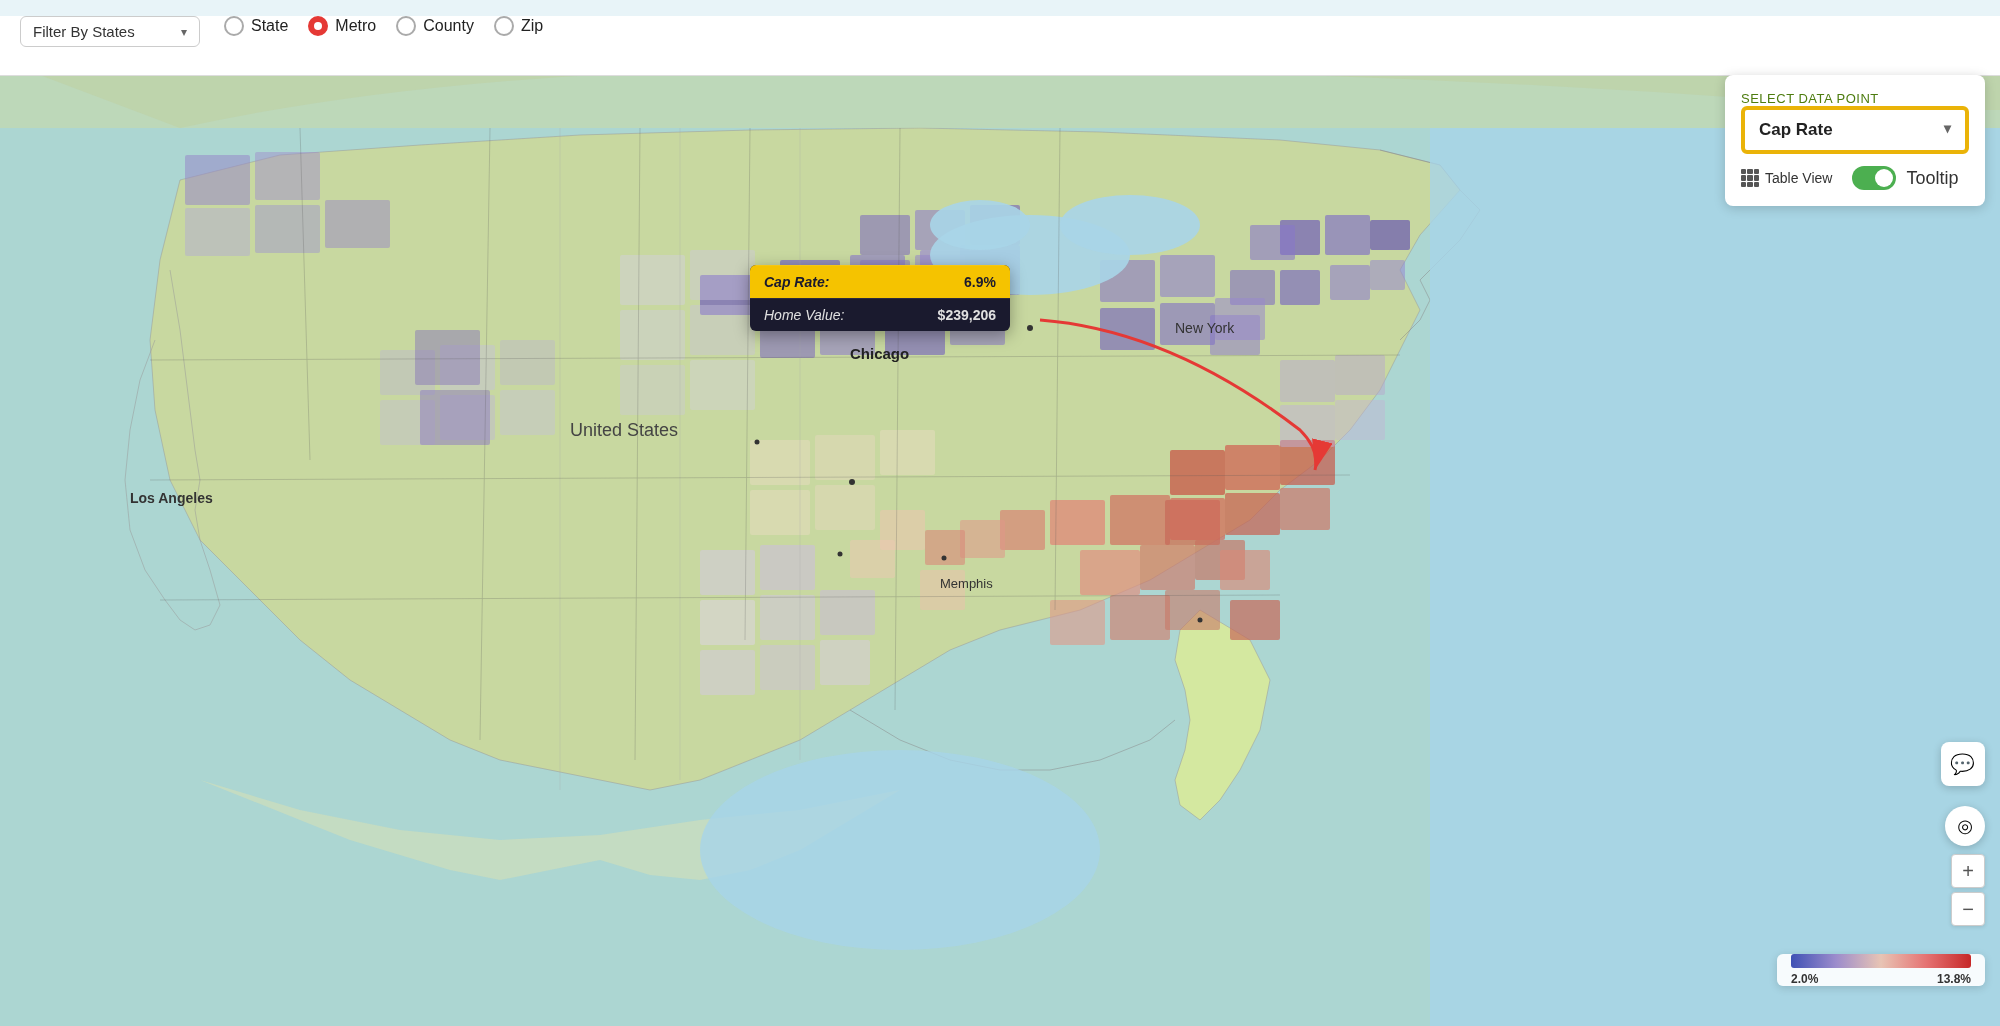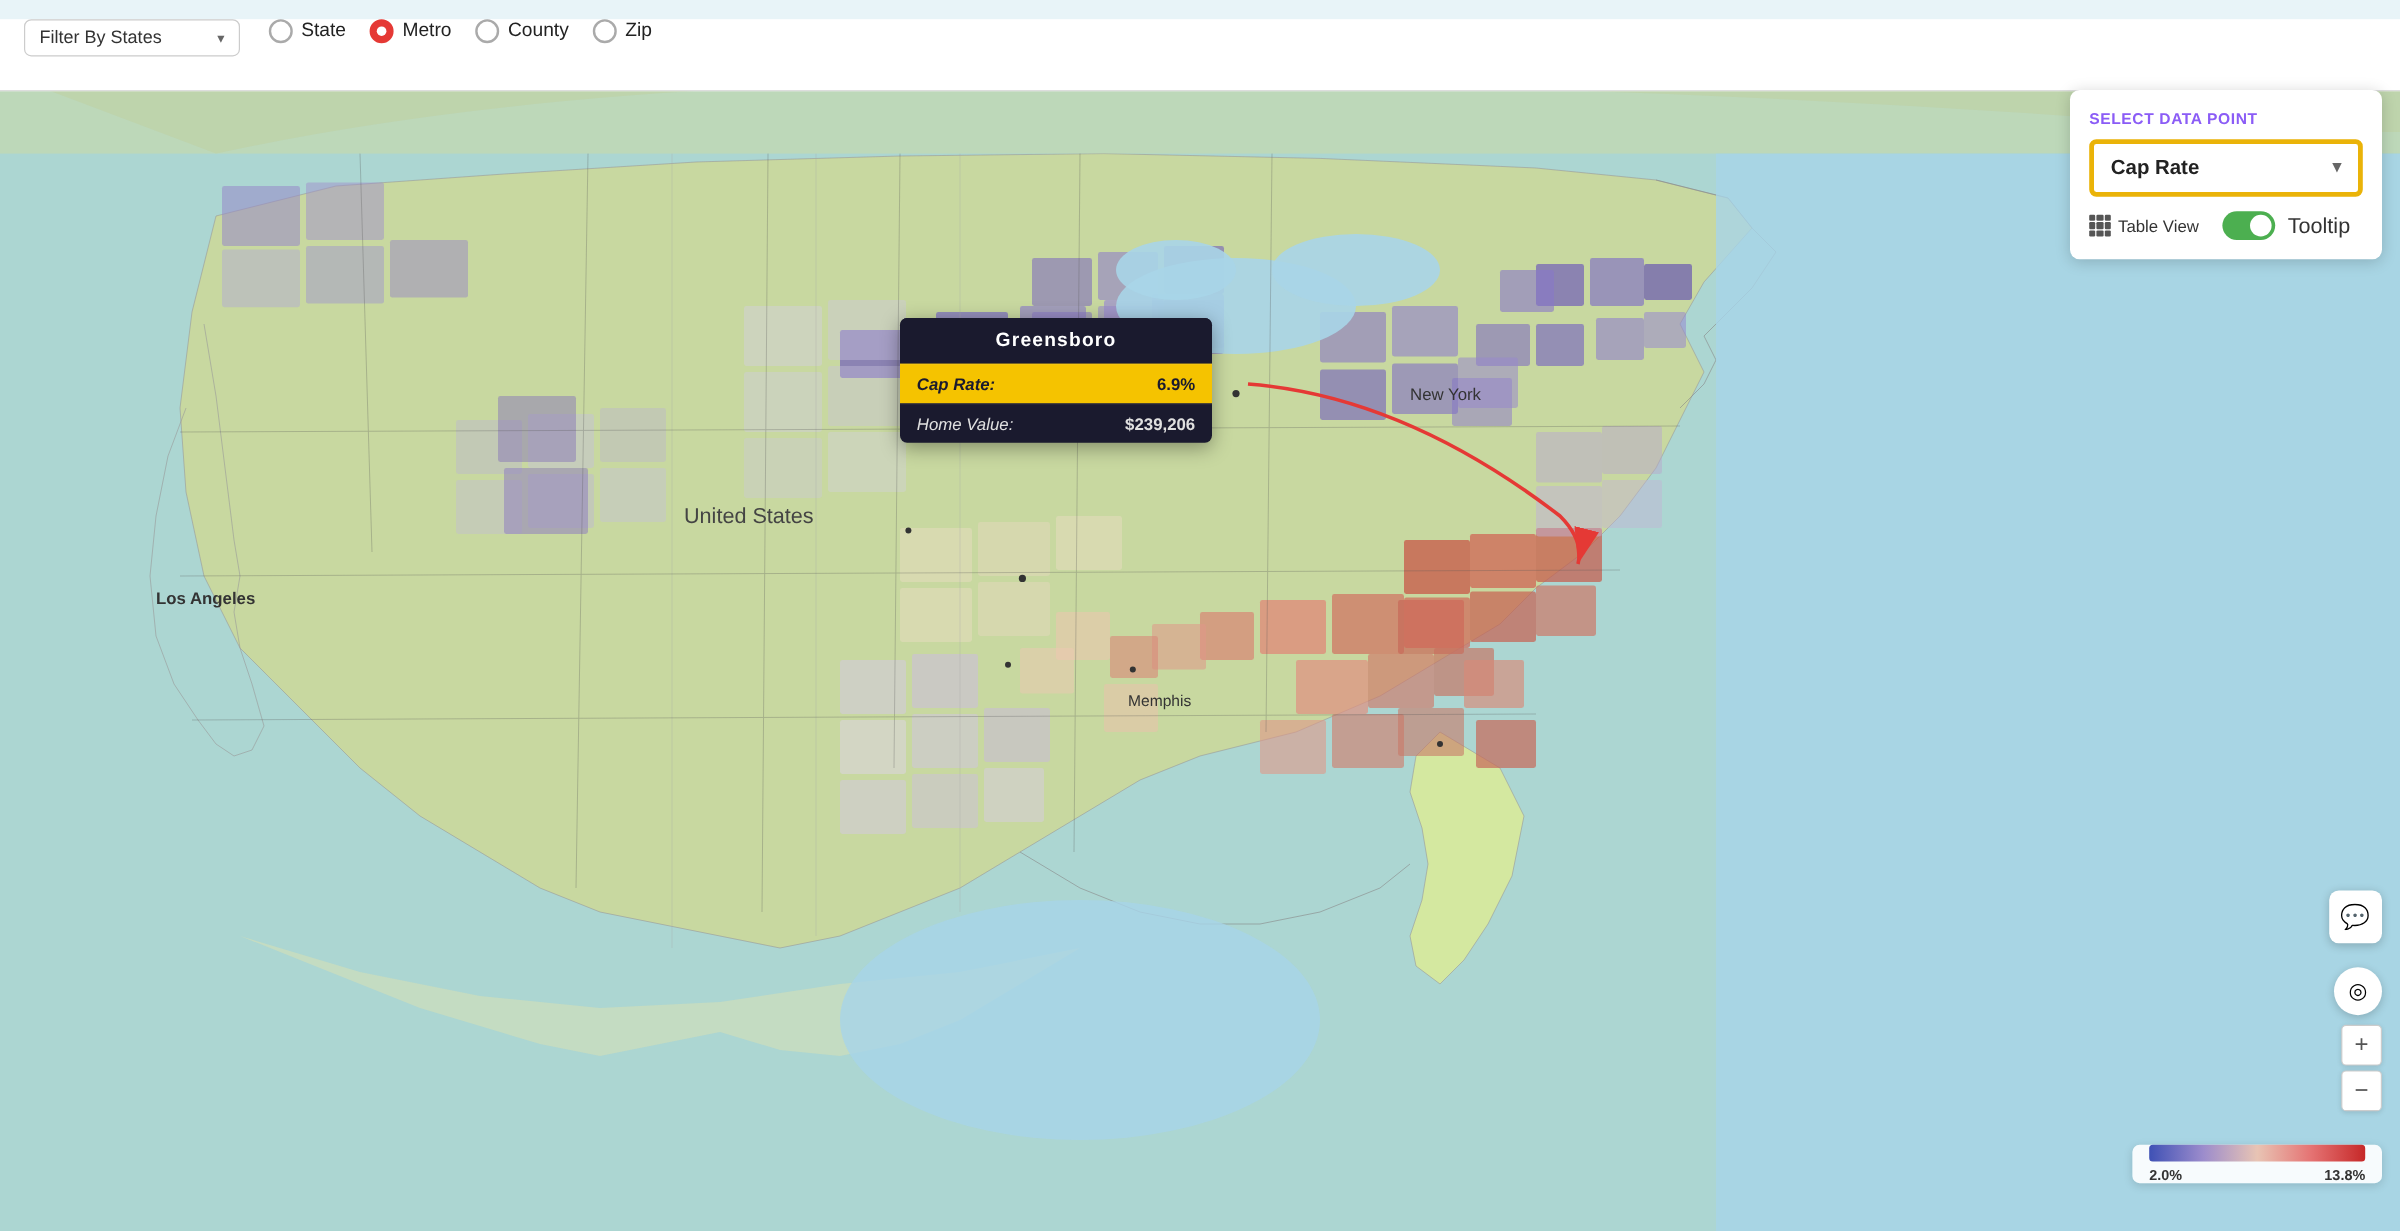--- a/index.html
+++ b/index.html
@@ -90,24 +90,23 @@
       background: #fff;
       border-radius: 8px;
       padding: 16px;
       width: 260px;
       box-shadow: 0 2px 12px rgba(0,0,0,0.18);
       z-index: 200;
     }
 
     #data-panel .select-label {
       font-size: 13px;
-      font-weight: 700;
-      color: #8b5cf6;
+      font-weight: 400;
+      color: #4d7c0f;
       letter-spacing: 0.5px;
-      margin-bottom: 10px;
       text-transform: uppercase;
     }
 
     .data-dropdown {
       display: flex;
       justify-content: space-between;
       border: 4px solid #eab308;
       border-radius: 6px;
       padding: 10px 14px;
       font-size: 17px;
@@ -616,21 +615,20 @@
             <span></span>
         </div>
         <span>Table View</span>
       </div>
       <div class="toggle-switch"></div>
       <span class="tooltip-label">Tooltip</span>
     </div>
   </div>
 
   <div id="map-tooltip">
-    <div class="tt-header">Greensboro</div>
     <div class="tt-row highlight">
       <span class="tt-key">Cap Rate:</span>
       <span class="tt-val">6.9%</span>
     </div>
     <div class="tt-row">
       <span class="tt-key">Home Value:</span>
       <span class="tt-val">$239,206</span>
     </div>
   </div>
 

